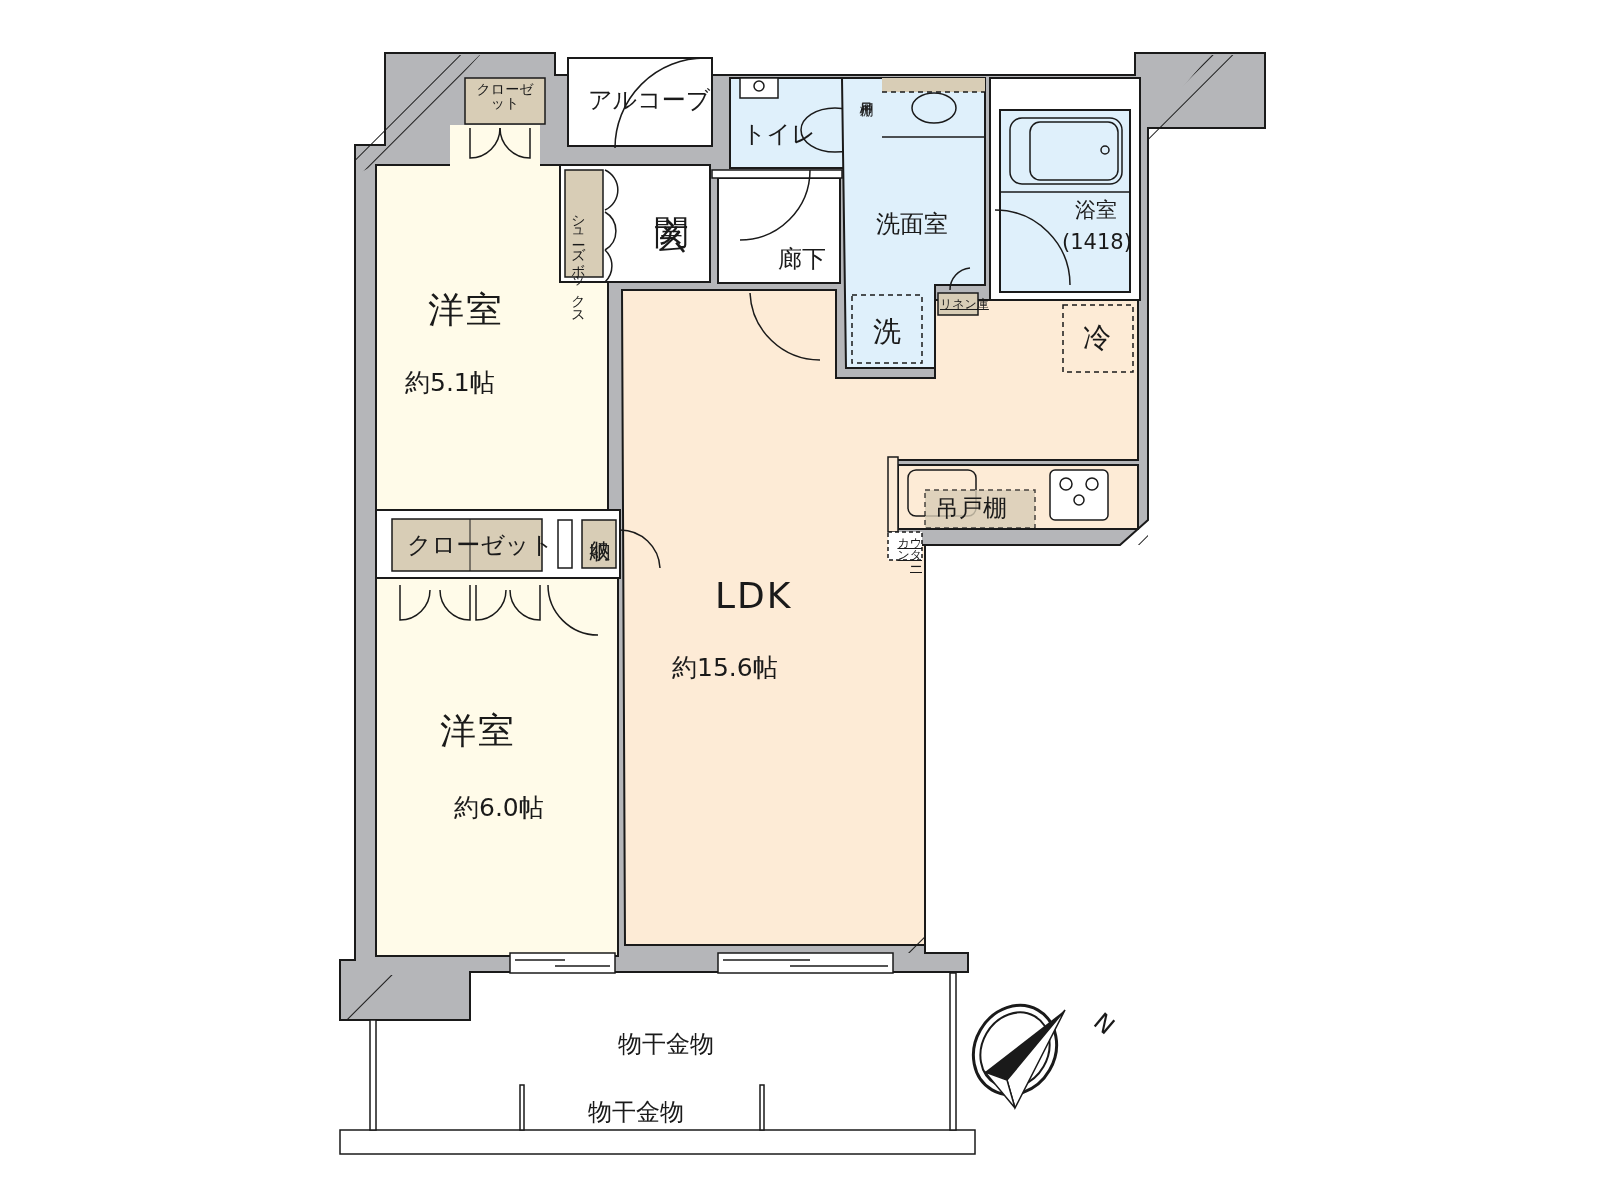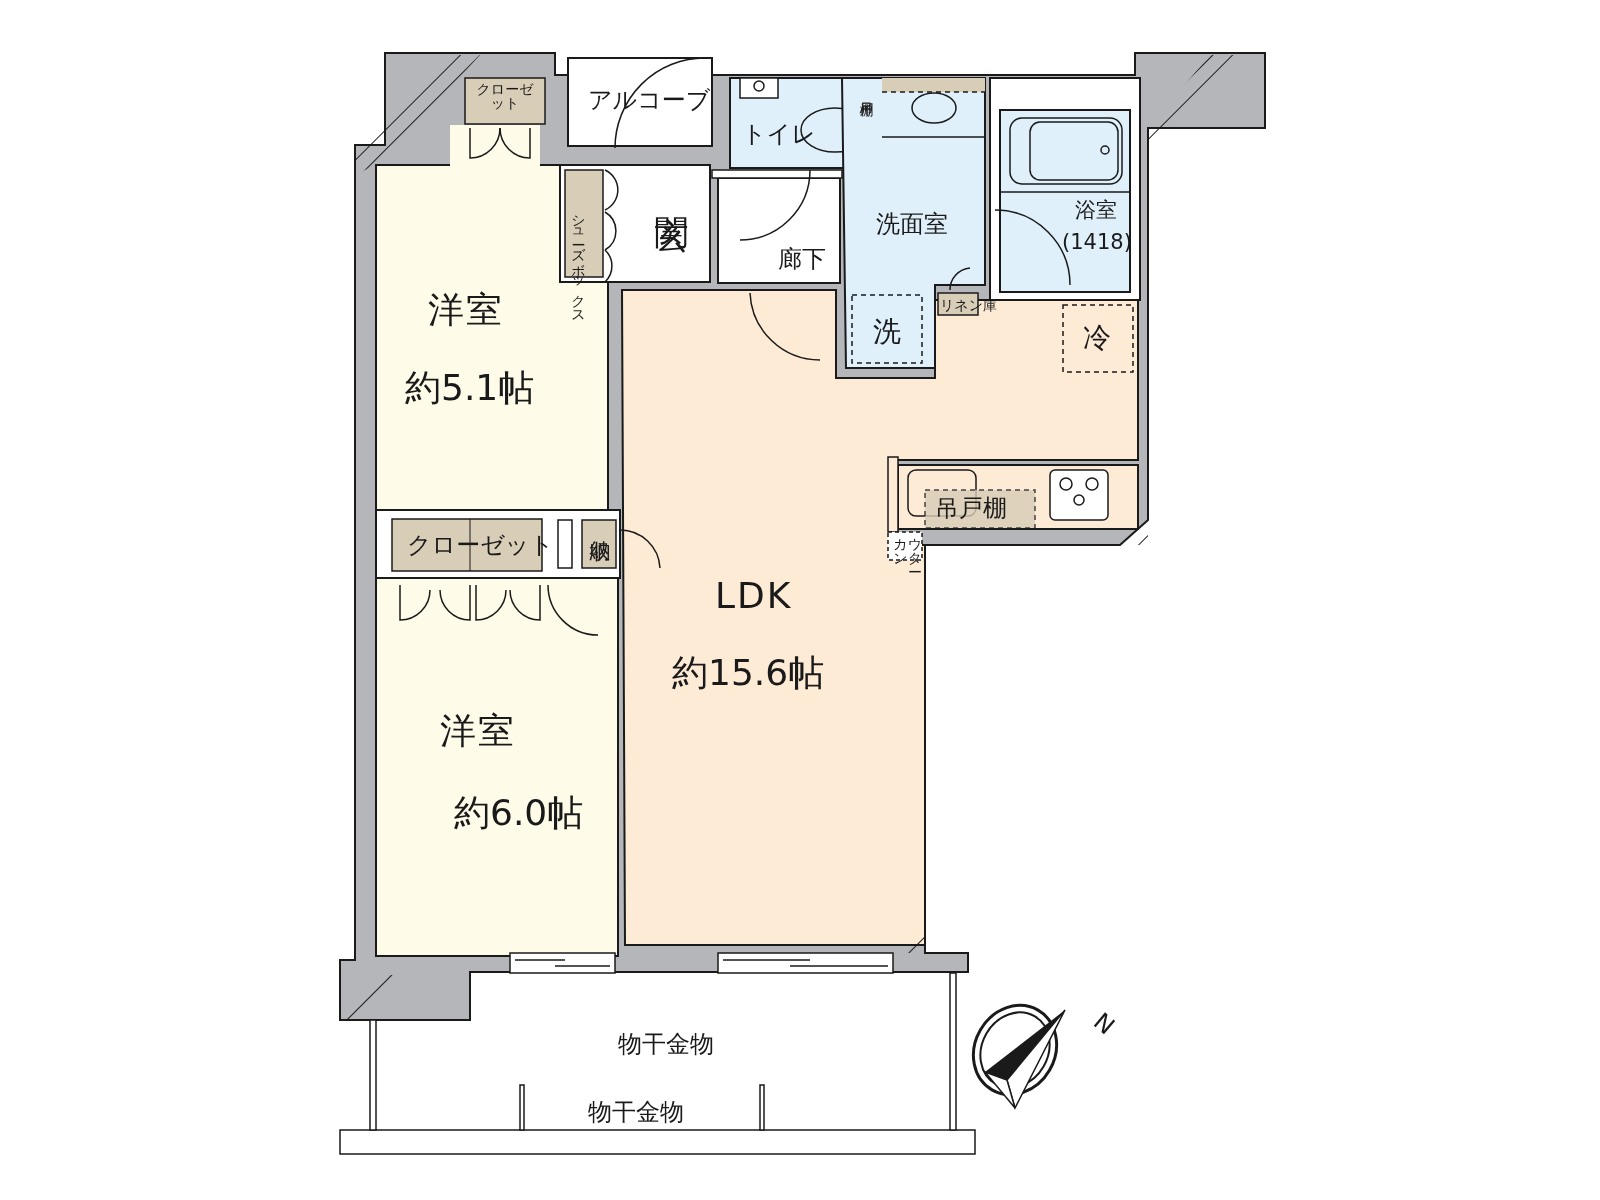--- a/index.html
+++ b/index.html
@@ -1,24 +1,24 @@
 <!DOCTYPE html>
 <html><head>
 <meta charset="utf-8">
 <style>
   html,body{margin:0;padding:0;background:#ffffff;}
   body{width:1600px;height:1200px;position:relative;overflow:hidden;font-family:"DejaVu Sans","Liberation Sans",sans-serif;}
   svg{position:absolute;left:0;top:0;}
   .lbl{position:absolute;color:#1a1a1a;white-space:nowrap;line-height:1;}
   .big{font-size:36px;letter-spacing:2px;}
-  .area{font-size:36px;}
+  .area{font-size:25px;}
   .mid{font-size:24px;}
   .sm{font-size:21px;}
   .xs{font-size:14px;}
-  .xxs{font-size:14px;}
+  .xxs{font-size:12px;text-decoration:underline;}
   .vert{writing-mode:vertical-rl;}
 </style>
 </head>
 <body>
 
 <svg width="1600" height="1200" viewBox="0 0 1600 1200">
   <defs>
     <pattern id="hatch" patternUnits="userSpaceOnUse" width="14" height="14" patternTransform="rotate(45)">
       <line x1="0" y1="0" x2="0" y2="14" stroke="#1a1a1a" stroke-width="2"></line>
     </pattern>

